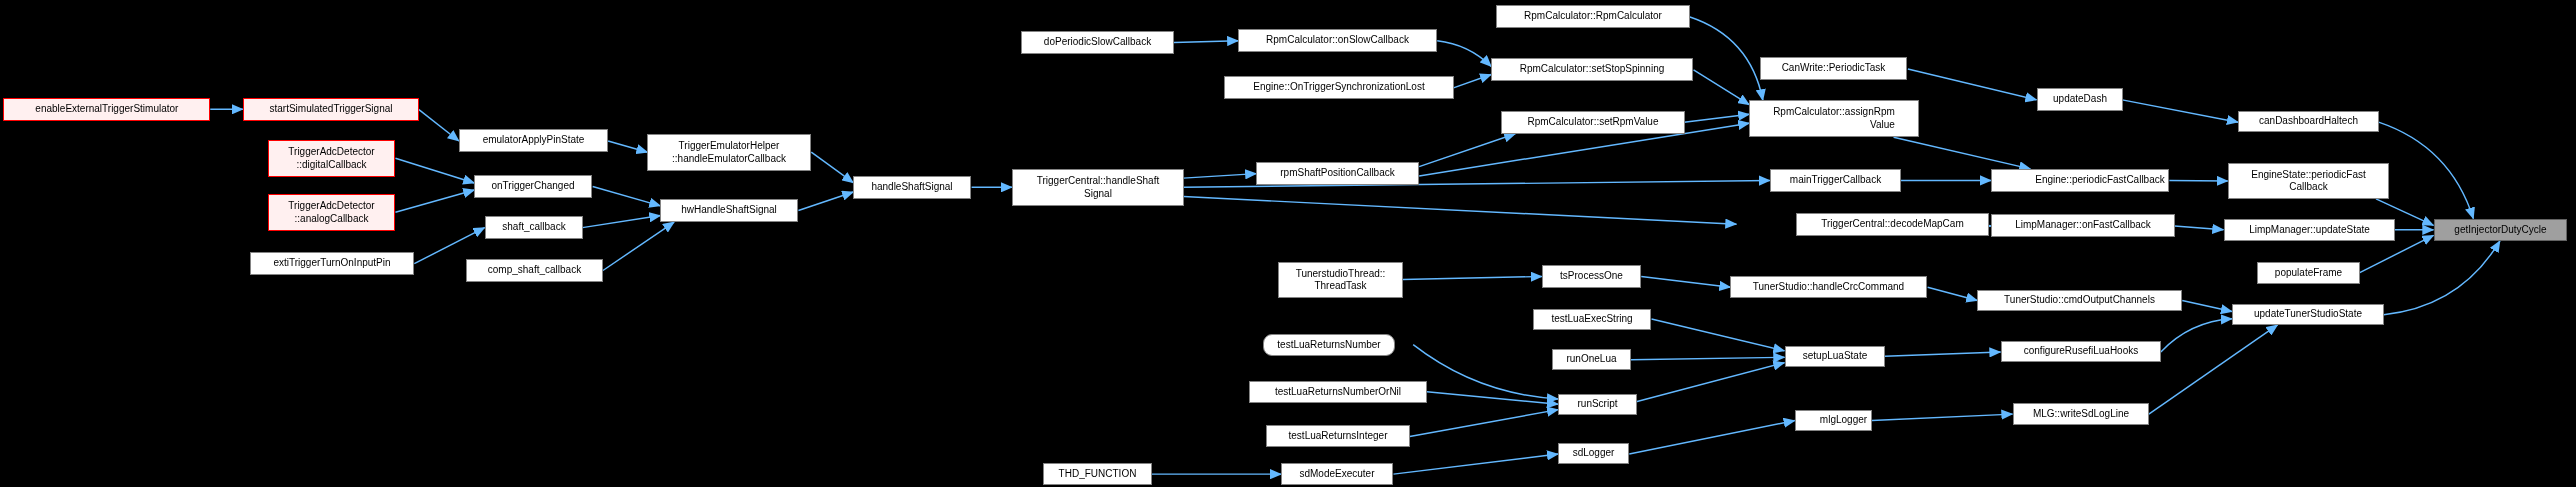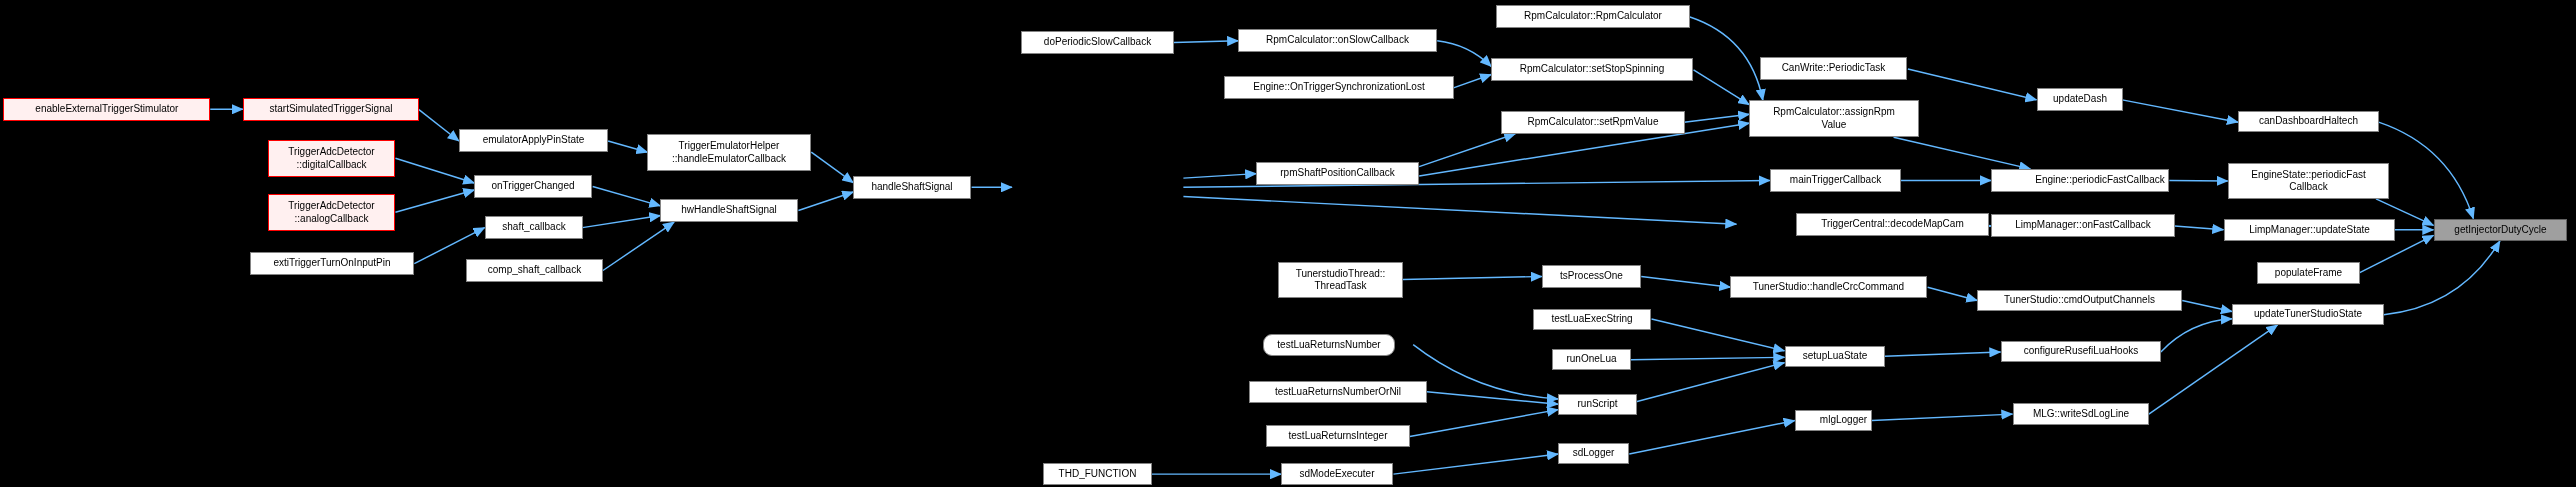--- a/index.html
+++ b/index.html
@@ -89,29 +89,31 @@
 ::analogCallback</div>
     <div class="node default" style="left: 250px; top: 252px; width: 164px; height: 23px;">extiTriggerTurnOnInputPin</div>
     <div class="node default" style="left: 459px; top: 129px; width: 149px; height: 23px;">emulatorApplyPinState</div>
     <div class="node default" style="left: 474px; top: 175px; width: 118px; height: 23px;">onTriggerChanged</div>
     <div class="node default" style="left: 485px; top: 216px; width: 98px; height: 23px;">shaft_callback</div>
     <div class="node default" style="left: 466px; top: 259px; width: 137px; height: 23px;">comp_shaft_callback</div>
     <div class="node default" style="left: 647px; top: 134px; width: 164px; height: 37px;">TriggerEmulatorHelper
 ::handleEmulatorCallback</div>
     <div class="node default" style="left: 660px; top: 199px; width: 138px; height: 23px;">hwHandleShaftSignal</div>
     <div class="node default" style="left: 853px; top: 176px; width: 118px; height: 23px;">handleShaftSignal</div>
+    <div class="node default" style="left: 1012px; top: 169px; width: 172px; height: 37px;">TriggerCentral::handleShaft
+Signal</div>
     <div class="node default" style="left: 1021px; top: 31px; width: 153px; height: 23px;">doPeriodicSlowCallback</div>
     <div class="node default" style="left: 1238px; top: 29px; width: 199px; height: 23px;">RpmCalculator::onSlowCallback</div>
     <div class="node default" style="left: 1224px; top: 76px; width: 230px; height: 23px;">Engine::OnTriggerSynchronizationLost</div>
     <div class="node default" style="left: 1496px; top: 5.1px; width: 194px; height: 23px;">RpmCalculator::RpmCalculator</div>
     <div class="node default" style="left: 1491px; top: 58px; width: 202px; height: 23px;">RpmCalculator::setStopSpinning</div>
     <div class="node default" style="left: 1501px; top: 111px; width: 184px; height: 23px;">RpmCalculator::setRpmValue</div>
     <div class="node default" style="left: 1256px; top: 162px; width: 163px; height: 23px;">rpmShaftPositionCallback</div>
     <div class="node default" style="left: 1760px; top: 57px; width: 147px; height: 23px;">CanWrite::PeriodicTask</div>
-    <div class="node default" style="left: 1749px; top: 100px; width: 170px; height: 37px;">RpmCalculator::assignRpm
+    <div class="node default" style="left: 1749px; top: 100px; width: 170px; height: 37px; text-align: right;">RpmCalculator::assignRpm
 Value</div>
     <div class="node default" style="left: 2037px; top: 88px; width: 86px; height: 23px;">updateDash</div>
     <div class="node default" style="left: 2238px; top: 111px; width: 141px; height: 21.4px;">canDashboardHaltech</div>
     <div class="node default" style="left: 1770px; top: 169px; width: 131px; height: 23px;">mainTriggerCallback</div>
     <div class="node default" style="left: 1991px; top: 169px; width: 178px; height: 23px; padding-left: 40px;">Engine::periodicFastCallback</div>
     <div class="node default" style="left: 2228px; top: 163px; width: 161px; height: 36px;">EngineState::periodicFast
 Callback</div>
     <div class="node default" style="left: 1796px; top: 213px; width: 193px; height: 23px;">TriggerCentral::decodeMapCam</div>
     <div class="node default" style="left: 1991px; top: 214px; width: 184px; height: 23px;">LimpManager::onFastCallback</div>
     <div class="node default" style="left: 2224px; top: 219px; width: 171px; height: 22px;">LimpManager::updateState</div>

